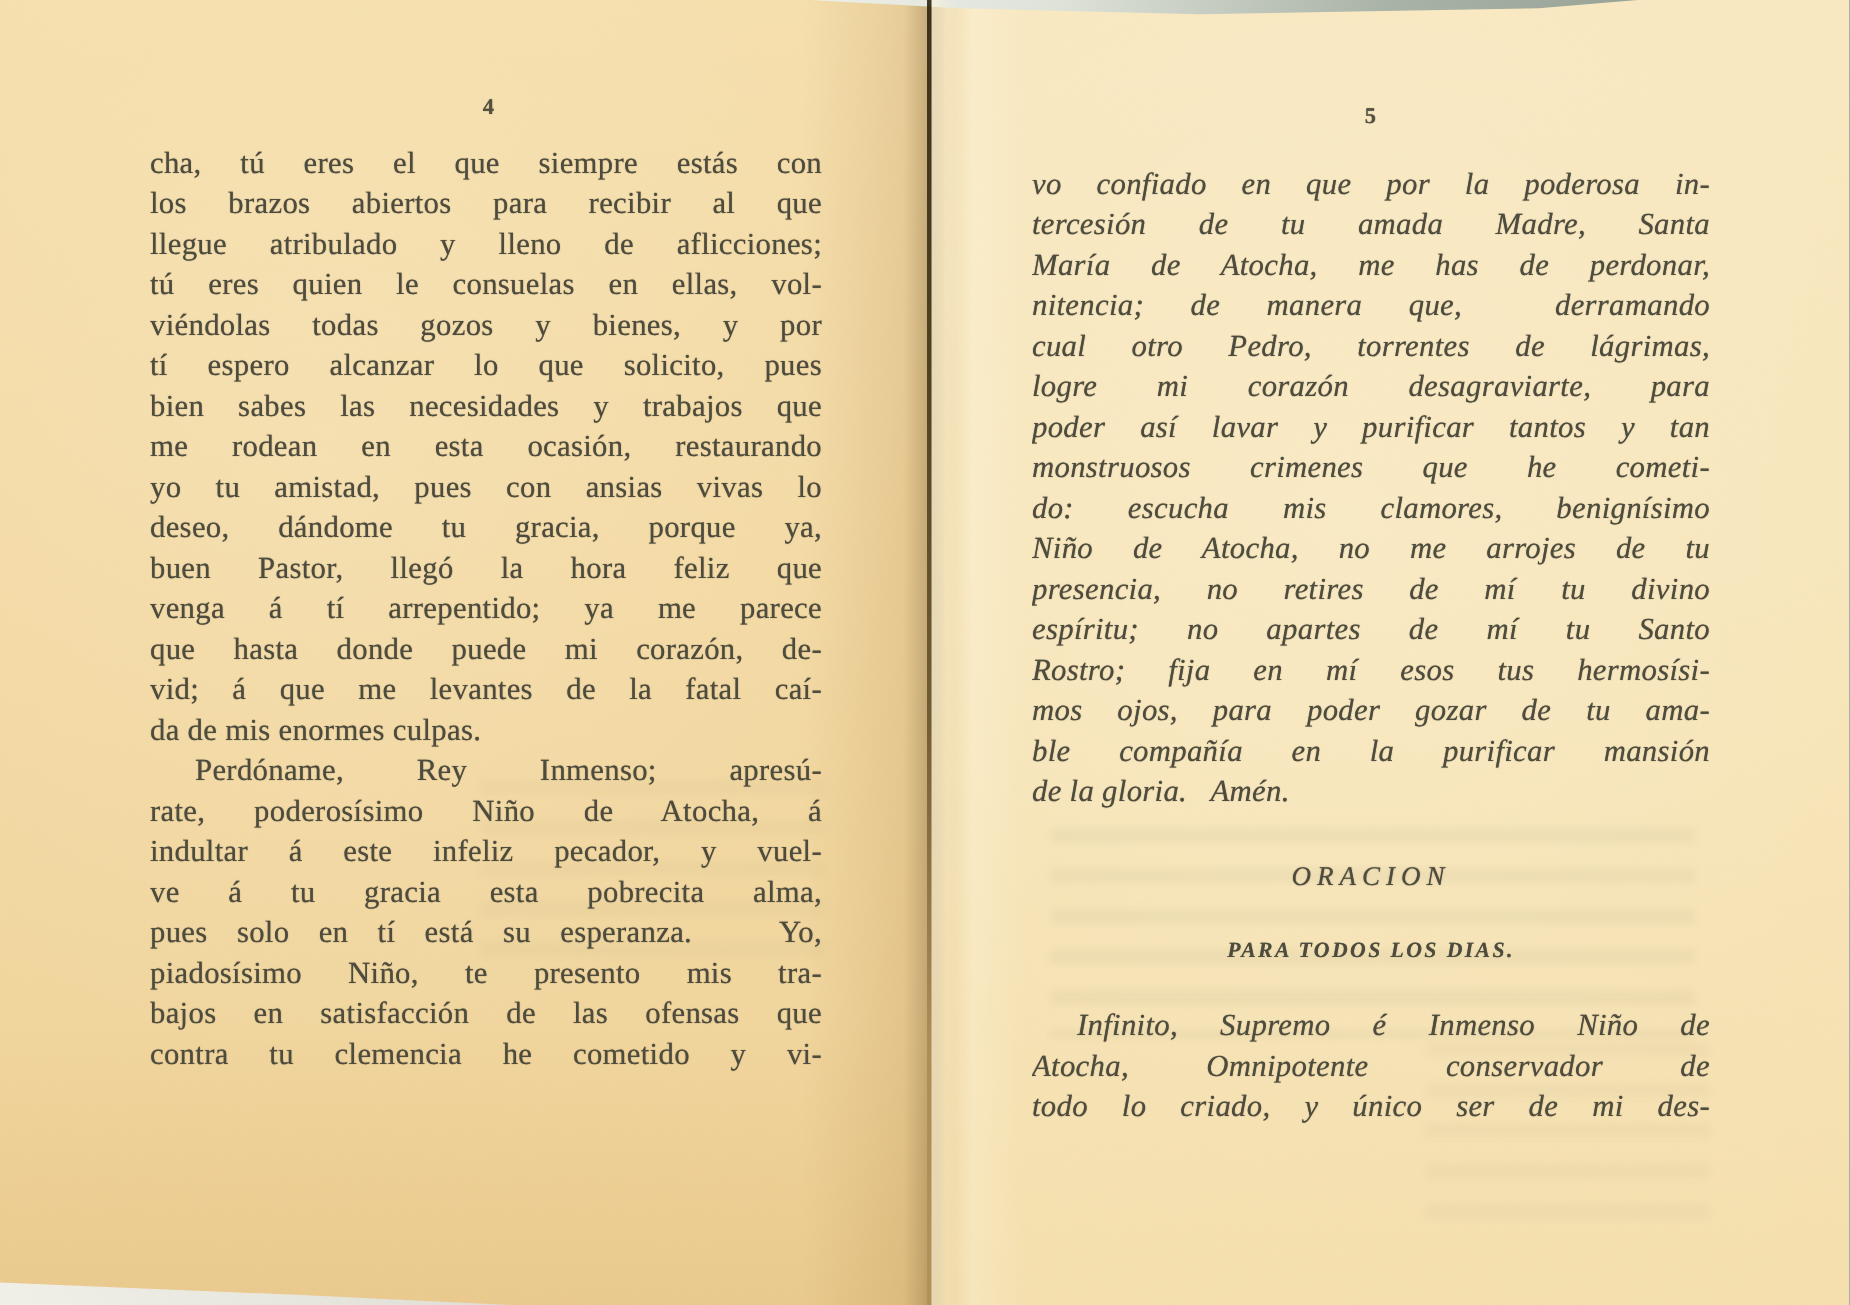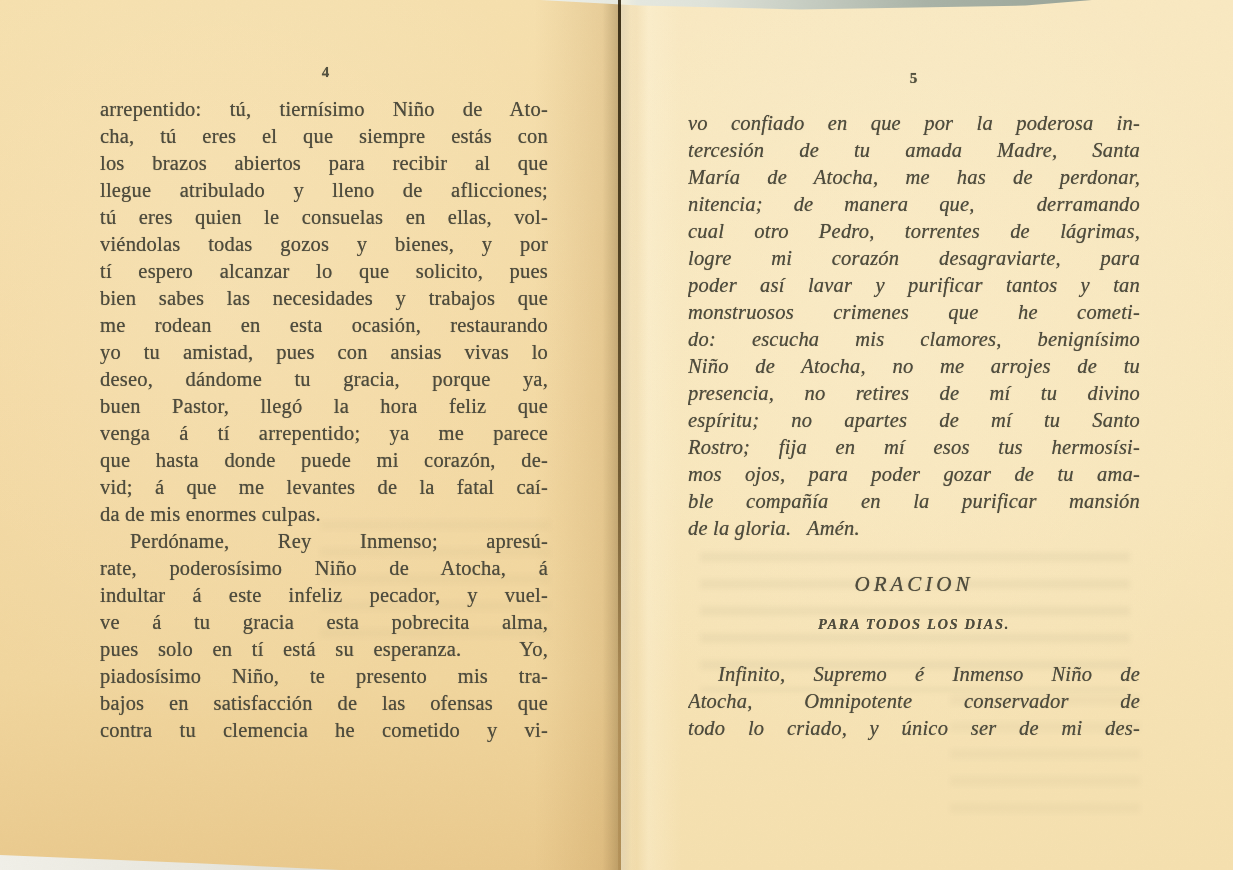--- a/index.html
+++ b/index.html
@@ -66,25 +66,25 @@
   .col-left{left:100px;top:96px;width:448px;}
   .col-right{left:688px;top:110px;font-style:italic;}
   .text-line{
     height:27px;overflow:hidden;white-space:pre-wrap;
     text-align:justify;text-align-last:justify;
   }
   .text-line.end{text-align-last:left;}
   .text-line.indent{text-indent:30px;}
   .heading{
     margin-top:29px;height:27px;
-    text-align:center;font-size:21px;letter-spacing:4px;
+    text-align:center;font-size:18px;letter-spacing:4px;
     text-shadow:0 0 0.8px rgba(72,68,50,0.8);
   }
   .subheading{
-    margin-top:13px;height:20px;
+    margin-top:23px;height:20px;
     text-align:center;font-size:14.5px;font-weight:bold;letter-spacing:1.6px;
     text-shadow:0 0 0.5px rgba(72,68,50,0.7);
   }
   .prayer{margin-top:30px;}
   
   .ghost{
     position:absolute;filter:blur(2.5px);opacity:0.55;pointer-events:none;
     background:repeating-linear-gradient(180deg,
       rgba(125,120,88,0.12) 0 10px, rgba(125,120,88,0) 10px 27px);
   }
@@ -109,21 +109,20 @@
   <div class="gutter-line"></div>
 
   <div class="ghost ghost-a"></div>
   <div class="ghost ghost-b"></div>
   <div class="ghost ghost-c"></div>
 
   <div class="pagenum pagenum-left">4</div>
   <div class="pagenum pagenum-right">5</div>
 
   <div class="col col-left">
-      <div class="text-line">arrepentido: tú, tiernísimo Niño de Ato-</div>
       <div class="text-line">cha, tú eres el que siempre estás con</div>
       <div class="text-line">los brazos abiertos para recibir al que</div>
       <div class="text-line">llegue atribulado y lleno de aflicciones;</div>
       <div class="text-line">tú eres quien le consuelas en ellas, vol-</div>
       <div class="text-line">viéndolas todas gozos y bienes, y por</div>
       <div class="text-line">tí espero alcanzar lo que solicito, pues</div>
       <div class="text-line">bien sabes las necesidades y trabajos que</div>
       <div class="text-line">me rodean en esta ocasión, restaurando</div>
       <div class="text-line">yo tu amistad, pues con ansias vivas lo</div>
       <div class="text-line">deseo, dándome tu gracia, porque ya,</div>

